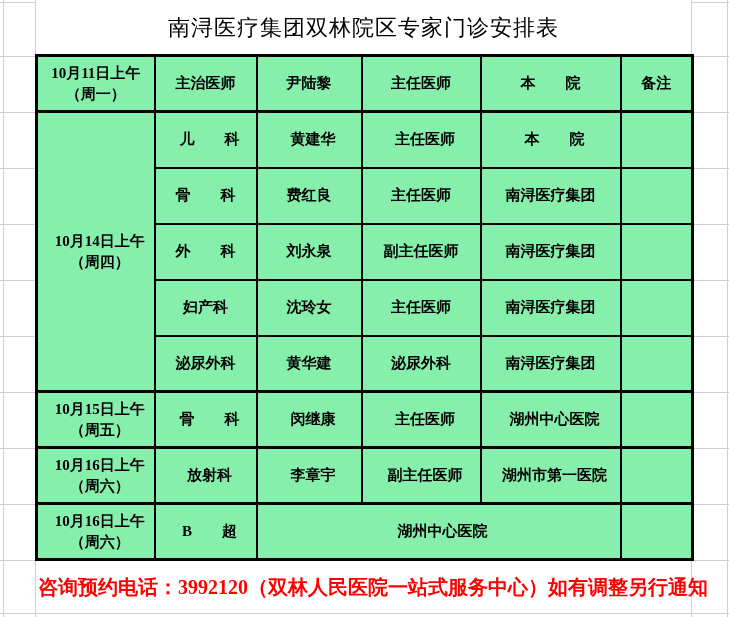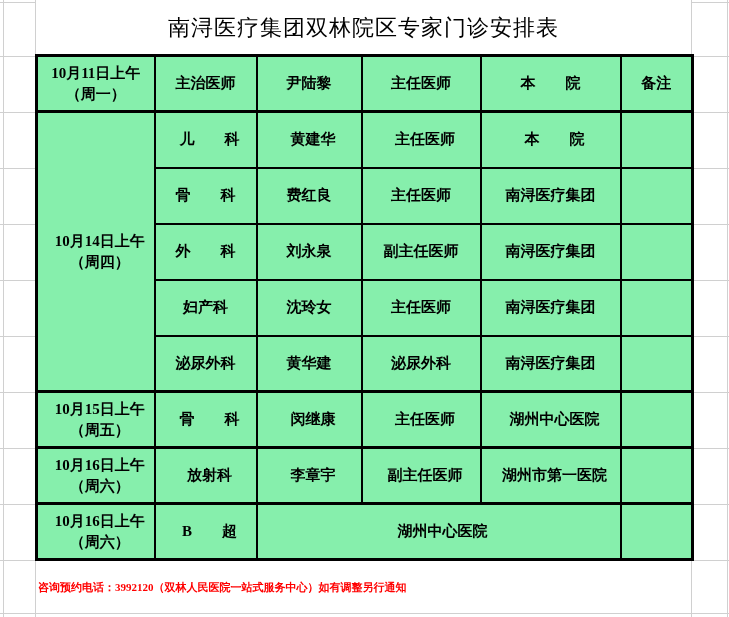--- a/index.html
+++ b/index.html
@@ -44,21 +44,21 @@
     overflow: hidden;
     white-space: nowrap;
   }
   table.sched tr.section td { border-top-width: 3px; padding-left: 8px; }
   .dline { display: block; line-height: 21px; }
 
   .notice {
     position: absolute;
     left: 38px; top: 561px; height: 52px; right: 0;
     display: flex; align-items: center;
-    font-size: 11px; font-weight: bold;
+    font-size: 20px; font-weight: bold;
     color: #ff0000;
     white-space: nowrap;
   }
 </style>
 </head>
 <body>
 
 <div class="canvas">
 
   <div class="vline" style="left:3px"></div>

